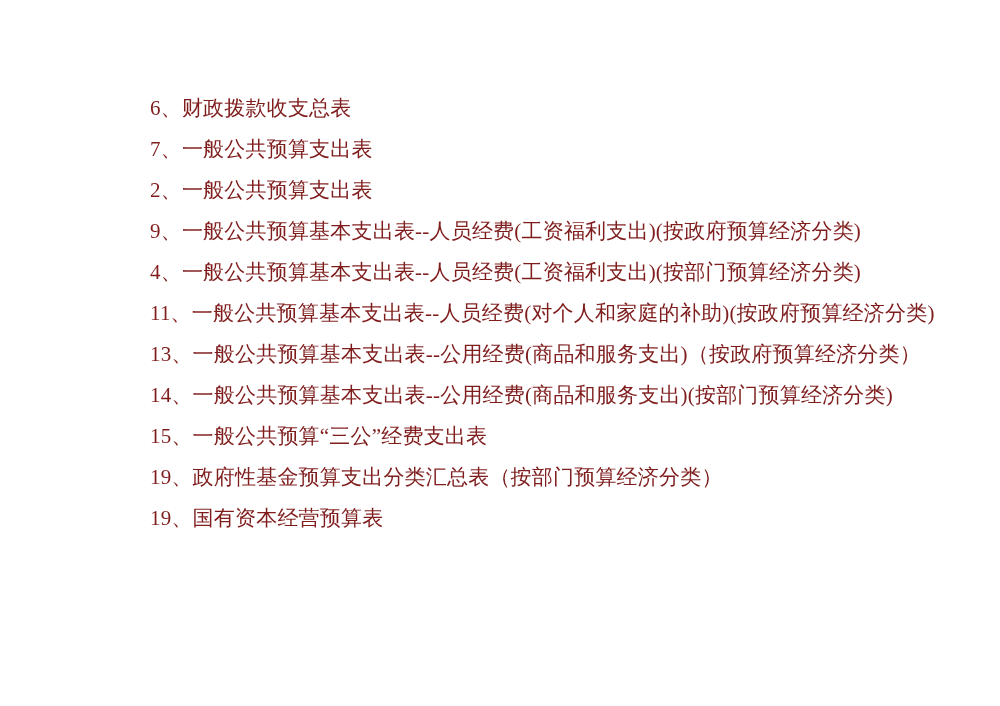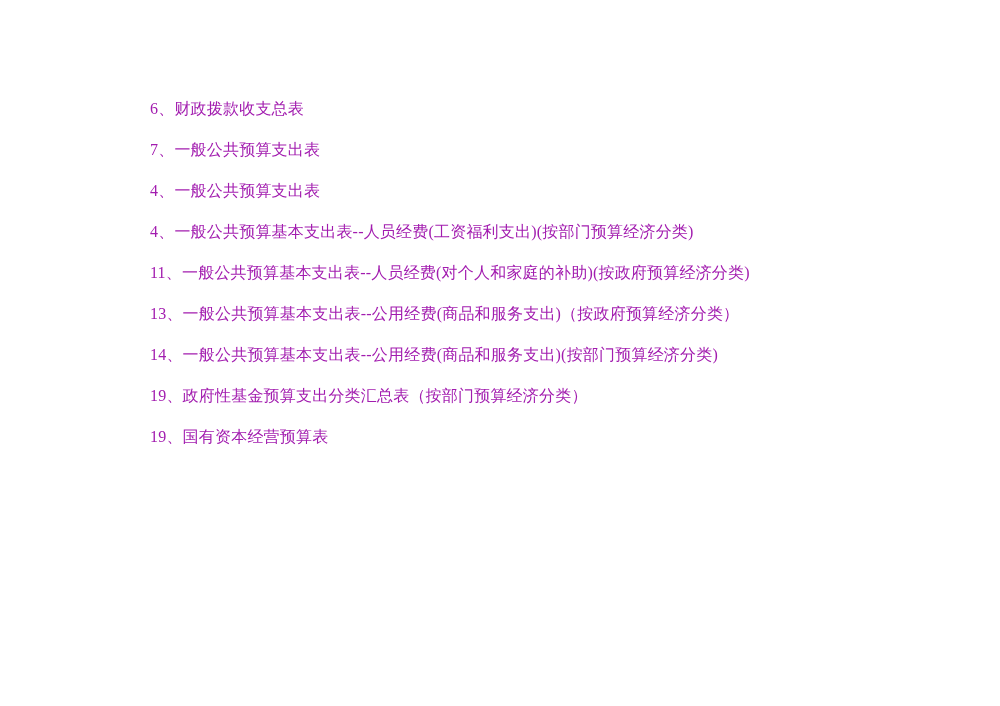--- a/index.html
+++ b/index.html
@@ -22,35 +22,37 @@
     background: #ffffff;
     box-sizing: border-box;
   }
   .content {
     position: absolute;
     left: 150px;
     top: 88px;
     right: 60px;
   }
   .doc-line {
-    font-size: 16px;
+    font-size: 21px;
     line-height: 41px;
     letter-spacing: 0.2px;
     white-space: nowrap;
-    color: #a21caf;
+    color: #7f1d1d;
   }
 </style>
 </head>
 <body>
 
 <div class="page">
   <div class="content">
     <div class="doc-line">6、财政拨款收支总表</div>
     <div class="doc-line">7、一般公共预算支出表</div>
-    <div class="doc-line">4、一般公共预算支出表</div>
+    <div class="doc-line">2、一般公共预算支出表</div>
+    <div class="doc-line">9、一般公共预算基本支出表--人员经费(工资福利支出)(按政府预算经济分类)</div>
     <div class="doc-line">4、一般公共预算基本支出表--人员经费(工资福利支出)(按部门预算经济分类)</div>
     <div class="doc-line">11、一般公共预算基本支出表--人员经费(对个人和家庭的补助)(按政府预算经济分类)</div>
     <div class="doc-line">13、一般公共预算基本支出表--公用经费(商品和服务支出)（按政府预算经济分类）</div>
     <div class="doc-line">14、一般公共预算基本支出表--公用经费(商品和服务支出)(按部门预算经济分类)</div>
+    <div class="doc-line">15、一般公共预算“三公”经费支出表</div>
     <div class="doc-line">19、政府性基金预算支出分类汇总表（按部门预算经济分类）</div>
     <div class="doc-line">19、国有资本经营预算表</div>
   </div>
 </div>
 
 </body></html>

